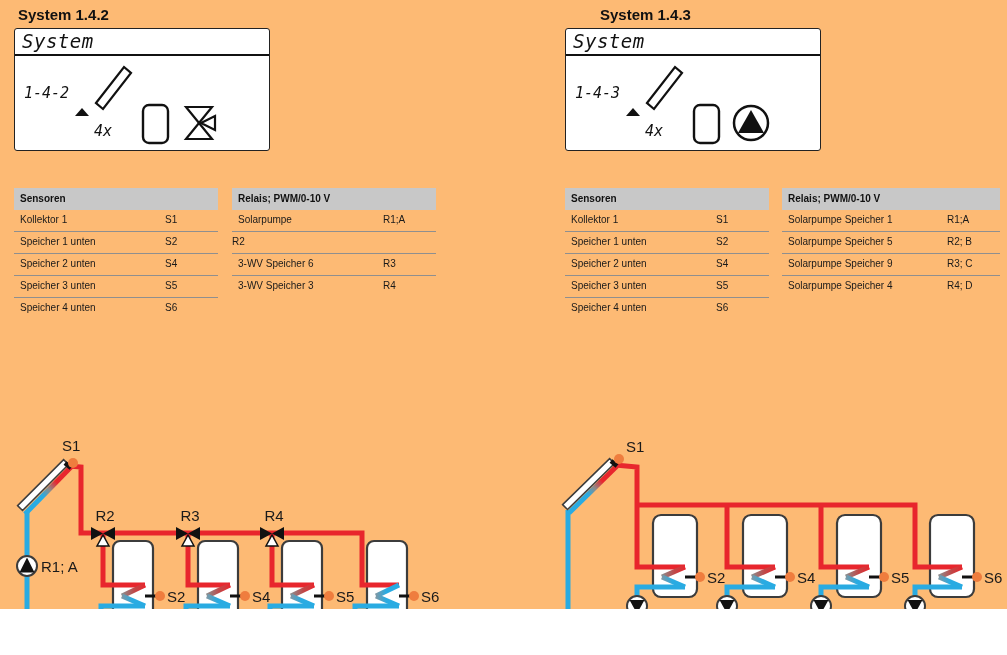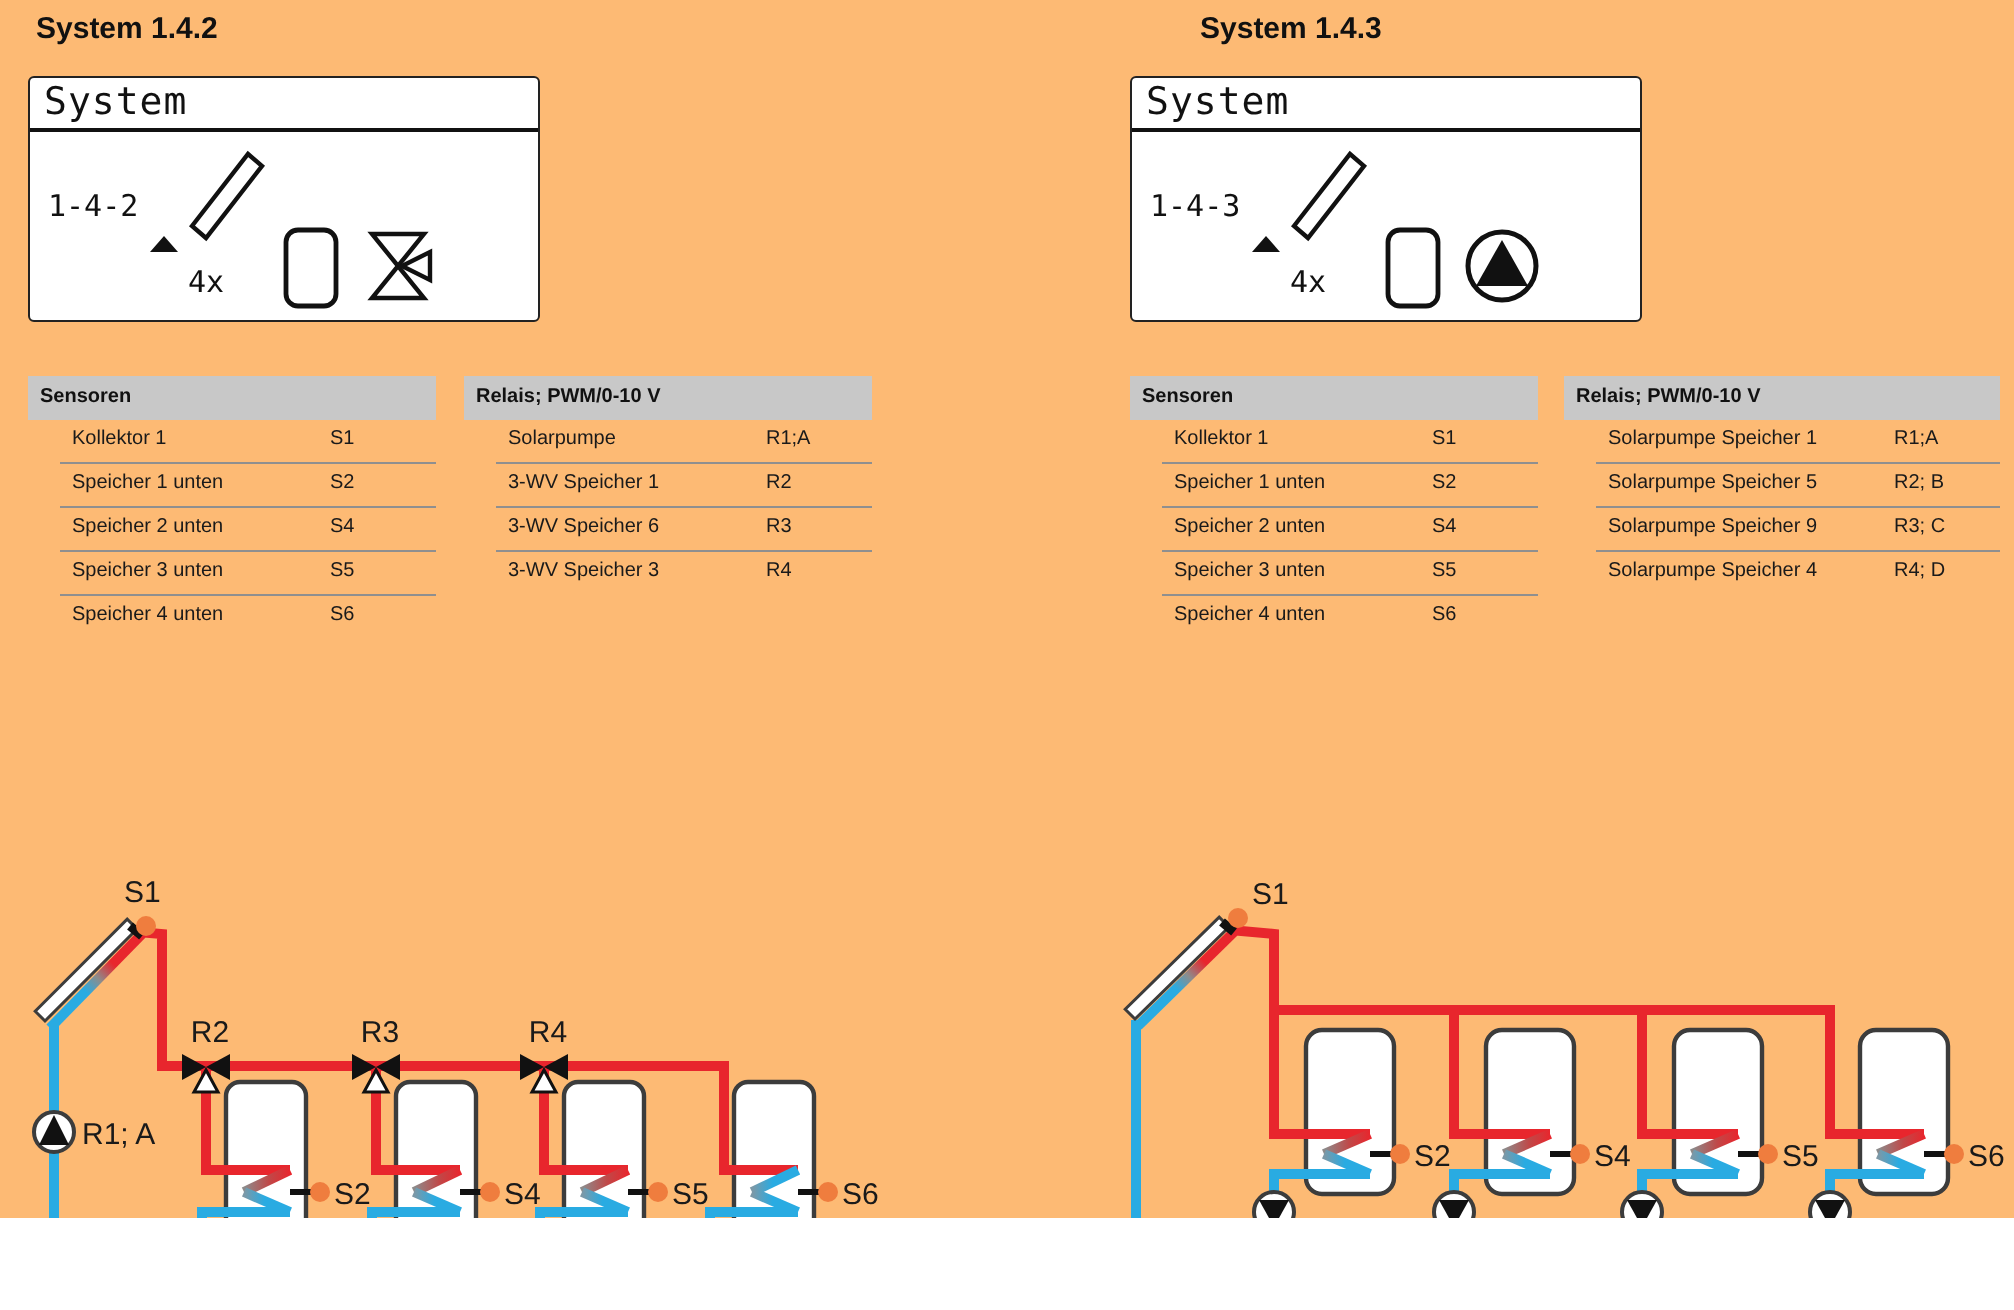--- a/index.html
+++ b/index.html
@@ -1,25 +1,25 @@
 <!DOCTYPE html>
 <html><head>
 <meta charset="utf-8">
 <style>
   html,body{margin:0;padding:0;background:#fff;}
   .page{position:relative;width:1007px;height:609px;background:#fdba74;
         font-family:"Liberation Sans",sans-serif;color:#1a1a1a;overflow:hidden;}
   .sys-title{position:absolute;top:6px;font-size:15px;font-weight:bold;color:#111;}
-  .lcd-box{position:absolute;top:38px;width:256px;height:123px;background:#fff;
-           border:1.6px solid #222;border-radius:3px;box-sizing:border-box;}
+  .lcd-box{position:absolute;top:28px;width:256px;height:123px;background:#fff;
+           border:1.6px solid #222;border-radius:3px;box-sizing:border-box;font-style:italic;}
   .lcd-head{height:25px;line-height:25px;padding-left:7px;font-family:"DejaVu Sans Mono",monospace;
             font-size:19px;color:#111;border-bottom:2.5px solid #111;letter-spacing:.5px;}
   .tbl{position:absolute;top:188px;font-size:10px;}
   .tbl-head{background:#c8c8c8;font-weight:bold;height:22px;line-height:22px;padding-left:6px;color:#111;}
-  .tbl-row{display:flex;height:21px;line-height:20px;border-bottom:1px solid #8f8f8f;margin-left:16px;}
+  .tbl-row{display:flex;height:21px;line-height:20px;border-bottom:1px solid #8f8f8f;}
   .tbl-row:last-child{border-bottom:none;}
   .tbl-row .lbl{flex:1;padding-left:6px;}
   .tbl-row .val{width:53px;}
   .diagram{position:absolute;top:420px;}
   svg text{font-family:"Liberation Sans",sans-serif;font-size:15px;fill:#1a1a1a;}
   svg .lcdtxt{font-family:"DejaVu Sans Mono",monospace;fill:#111;}
 </style>
 </head>
 <body>
 
@@ -67,21 +67,20 @@
       </div>
   </div>
 
   <div class="tbl" style="left:232px;width:204px">
     <div class="tbl-head">Relais; PWM/0-10 V</div>
     <div class="tbl-row">
         <span class="lbl">Solarpumpe</span>
         <span class="val">R1;A</span>
       </div>
     <div class="tbl-row">
-        <span class="lbl">3-WV Speicher 1</span>
         <span class="val">R2</span>
       </div>
     <div class="tbl-row">
         <span class="lbl">3-WV Speicher 6</span>
         <span class="val">R3</span>
       </div>
     <div class="tbl-row">
         <span class="lbl">3-WV Speicher 3</span>
         <span class="val">R4</span>
       </div>

